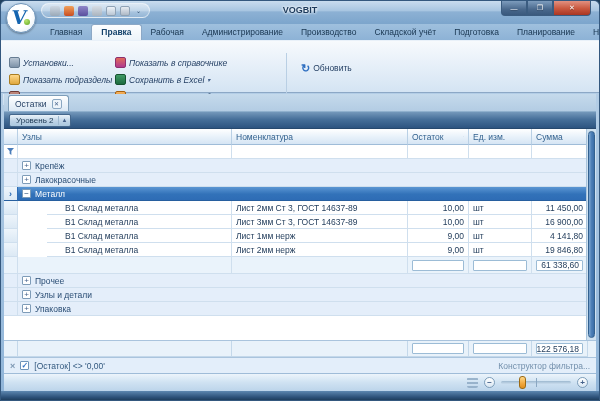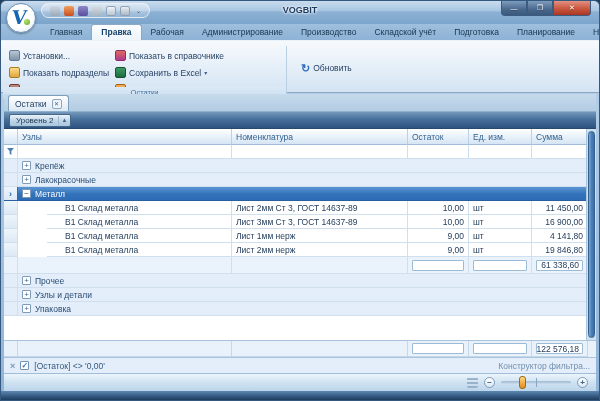--- a/index.html
+++ b/index.html
@@ -33,21 +33,21 @@
   
   .tabrow{position:absolute;left:0;top:23px;right:0;height:16px;display:flex;align-items:flex-end;
     padding-left:40px;background:linear-gradient(#9fc0de,#8db2d6);}
   .rtab{font-size:8.5px;color:#17344f;padding:2px 9px 3px 9px;white-space:nowrap;}
   .rtab.active{background:linear-gradient(#fdfeff,#edf4fa);border:1px solid #8ca8c6;border-bottom:none;
     border-radius:3px 3px 0 0;color:#15426b;font-weight:bold;}
   
   .ribbon{position:absolute;left:0;top:39px;right:0;height:53px;
     background:linear-gradient(#f7fafd,#e4eef8 55%,#d4e4f3);border-top:1px solid #e9f1f9;
     border-bottom:1px solid #8ca8c6;}
-  .rgroup{position:absolute;left:2px;top:5px;width:284px;height:52px;border-right:1px solid #b9cfe4;}
+  .rgroup{position:absolute;left:2px;top:12px;width:284px;height:52px;border-right:1px solid #b9cfe4;font-style:italic;}
   .rbtn{position:absolute;display:flex;align-items:center;gap:3px;font-size:8.5px;color:#1e3a5f;
     white-space:nowrap;height:13px;}
   .rbtn .ric{width:11px;height:11px;border-radius:2px;flex:0 0 auto;position:relative;}
   .rgroup-label{position:absolute;left:0;bottom:0;width:100%;height:11px;text-align:center;
     font-size:7.5px;color:#45719e;background:linear-gradient(#dcE9f5,#cbdeef);line-height:11px;}
   .drop{font-size:6px;color:#44618a;}
   .refresh-g{color:#2f6fc1;font-size:11px;font-weight:bold;line-height:10px;}
   
   .client{position:absolute;left:3px;right:3px;top:93px;bottom:27px;background:#c2d8eb;
     display:flex;flex-direction:column;}

